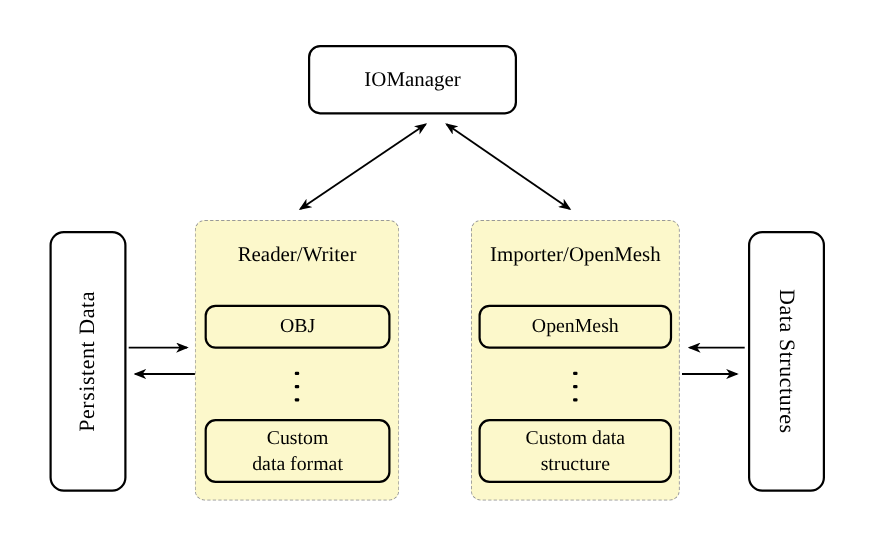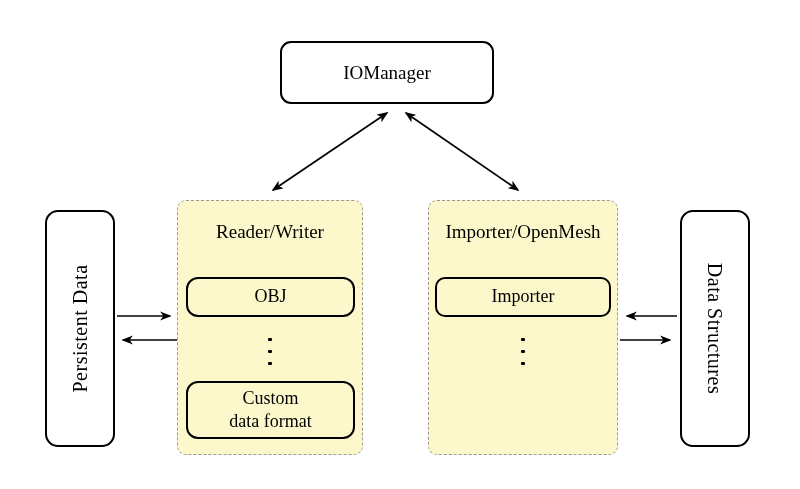--- a/index.html
+++ b/index.html
@@ -13,21 +13,21 @@
   .canvas{
     position:relative;width:800px;height:489px;background:var(--background);
     font-family:"Liberation Serif","DejaVu Serif",serif;color:#000;overflow:hidden;
   }
   .arrows{position:absolute;left:0;top:0;width:800px;height:489px;pointer-events:none;}
   .node{
     position:absolute;box-sizing:border-box;background:var(--node-fill);
     border:2.4px solid var(--line);border-radius:11px;
     display:flex;align-items:center;justify-content:center;
   }
-  .node-iomanager{left:280px;top:41px;width:214px;height:63px;font-size:19px;}
+  .node-iomanager{left:280px;top:41px;width:190px;height:63px;font-size:19px;}
   .node-side{width:70px;font-size:20px;letter-spacing:0.5px;border-radius:13px;}
   .node-persistent{left:45px;top:210px;height:237px;}
   .node-datastruct{left:680px;top:210px;height:237px;}
   .vtext-up{transform:rotate(-90deg);white-space:nowrap;}
   .vtext-down{transform:rotate(90deg);white-space:nowrap;}
   .panel{
     position:absolute;box-sizing:border-box;background:var(--panel-fill);
     border:1.6px dashed var(--panel-border);border-radius:9px;top:200px;height:255px;
   }
   .panel-left{left:177px;width:186px;}
@@ -35,21 +35,21 @@
   .panel-title{
     position:absolute;top:19px;left:0;right:0;text-align:center;
     font-size:19px;line-height:24px;
   }
   .item{
     position:absolute;box-sizing:border-box;border:2.6px solid var(--line);
     border-radius:10px;display:flex;align-items:center;justify-content:center;
     text-align:center;font-size:18px;line-height:1.28;white-space:pre-line;
     background:transparent;
   }
-  .panel-left .item{left:8px;right:7px;border-radius:12px;}
+  .panel-left .item{left:8px;right:7px;}
   .panel-right .item{left:6px;right:6px;}
   .item-top{top:76px;height:40px;}
   .item-bottom{top:180px;height:58px;}
   .vdots{
     position:absolute;top:137px;left:0;right:0;height:27px;
     display:flex;flex-direction:column;align-items:center;justify-content:space-between;
   }
   .vdots i{display:block;width:3.4px;height:3.4px;background:var(--line);border-radius:1px;}
 </style>
 </head>
@@ -90,21 +90,23 @@
         <i></i>
         <i></i>
         <i></i>
       </div>
     <div class="item item-bottom">Custom
 data format</div>
   </div>
 
   <div class="panel panel-right">
     <div class="panel-title">Importer/OpenMesh</div>
-    <div class="item item-top">Importer</div>
+    <div class="item item-top">OpenMesh</div>
     <div class="vdots">
         <i></i>
         <i></i>
         <i></i>
       </div>
+    <div class="item item-bottom">Custom data
+structure</div>
   </div>
 
 </div>
 
 </body></html>

